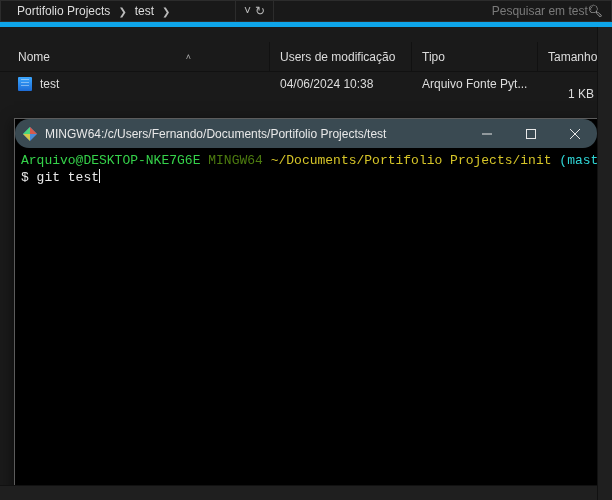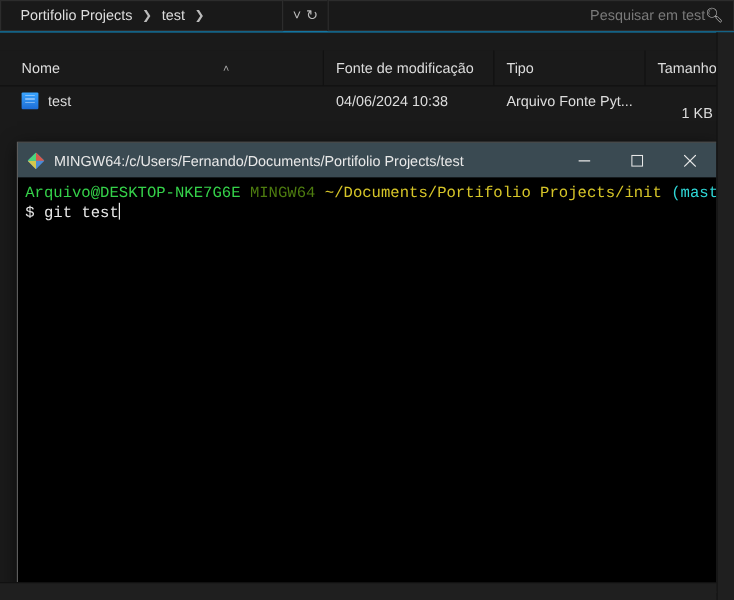--- a/index.html
+++ b/index.html
@@ -12,21 +12,21 @@
     color: #ccc;
     overflow: hidden;
     position: relative;
   }
 
   
   .toolbar {
     display: flex;
     align-items: stretch;
     height: 27px;
-    border-bottom: 1px solid #0ea5e9;
+    border-bottom: 5px solid #0ea5e9;
     background: #191919;
   }
   .breadcrumb {
     display: flex;
     align-items: center;
     flex: 0 0 236px;
     padding-left: 12px;
     gap: 2px;
     border: 1px solid #2c2c2c;
     background: #191919;
@@ -127,20 +127,21 @@
     box-shadow: 0 4px 14px rgba(0,0,0,.6);
   }
   .term-title {
     height: 29px;
     background: #3a4a52;
     display: flex;
     align-items: center;
     padding-left: 8px;
     color: #e8e8e8;
     font-size: 12px;
+    border-radius: 14px;
   }
   .term-title .logo {
     width: 14px; height: 14px;
     margin-right: 8px;
     flex-shrink: 0;
   }
   .term-title .spacer { flex: 1; }
   .term-title .wbtn {
     width: 44px; height: 29px;
     display: flex; align-items: center; justify-content: center;
@@ -210,21 +211,21 @@
     <span class="mag">🔍︎</span>
   </div>
 </div>
 
 <div class="colheaders">
   <div class="col col-name">
     <span>Nome</span>
     <span class="sort-ind">˄</span>
   </div>
   <div class="col col-date">
-    <span>Fonte de modificação</span>
+    <span>Users de modificação</span>
   </div>
   <div class="col col-type">
     <span>Tipo</span>
   </div>
   <div class="col col-size">
     <span>Tamanho</span>
   </div>
 </div>
 
 <div class="filerow">

